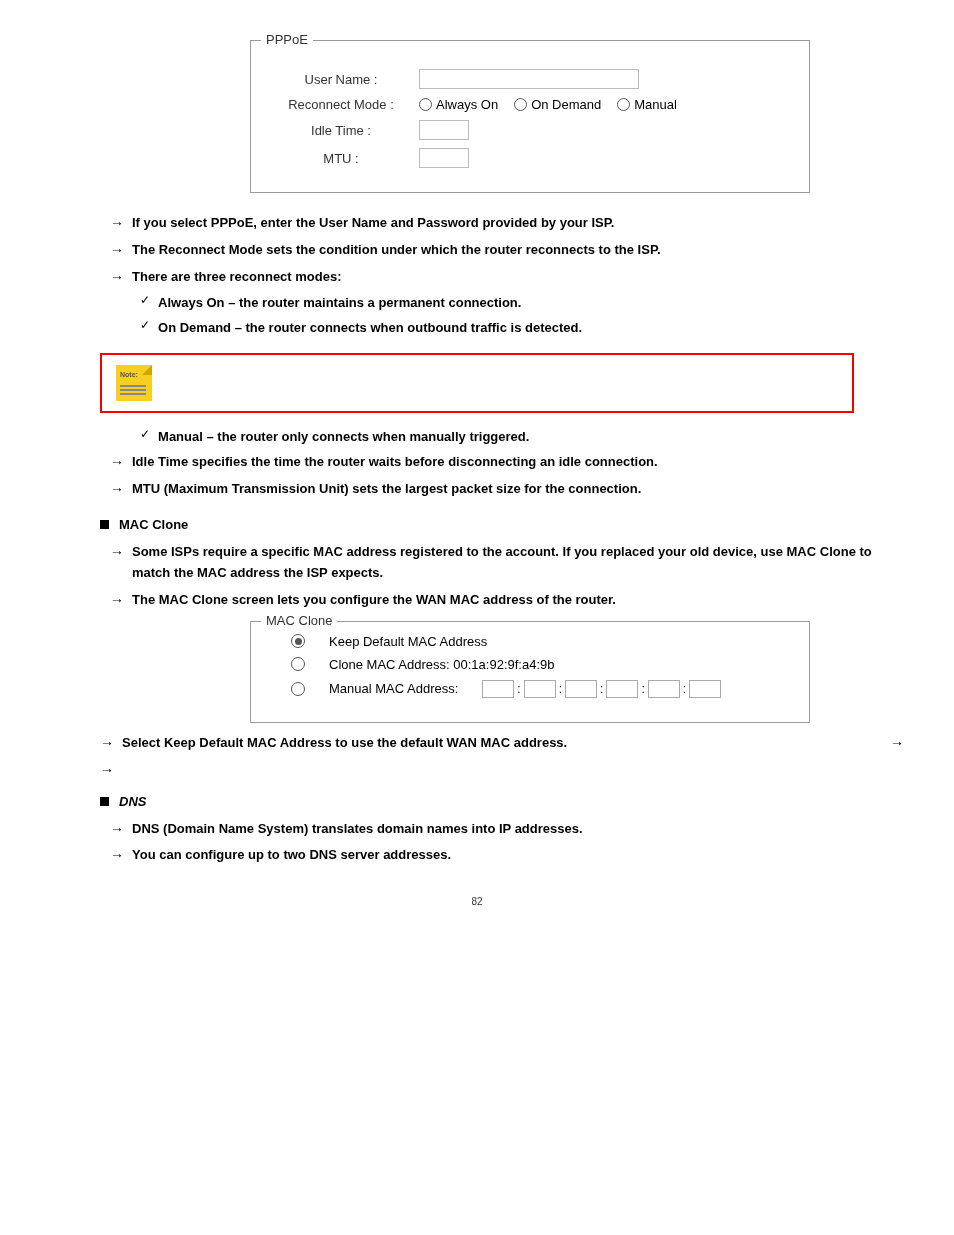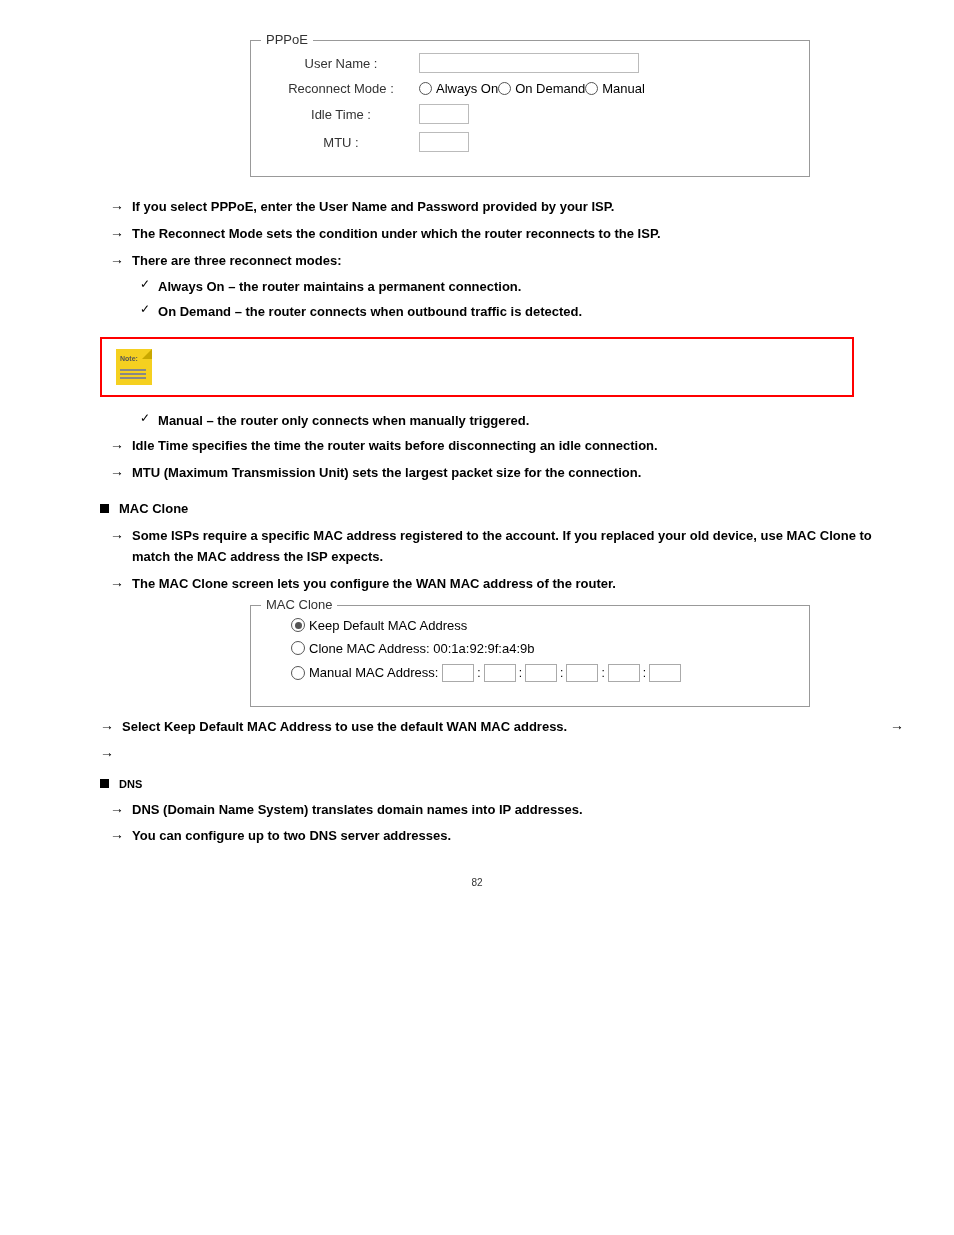--- a/index.html
+++ b/index.html
@@ -15,21 +15,21 @@
 
     .page-content {
       padding: 40px 50px;
     }
 
     
     .pppoe-box {
       border: 1px solid #999;
       margin: 0 auto 20px auto;
       width: 560px;
-      padding: 12px 20px 16px 20px;
+      padding: 28px 20px 16px 20px;
       position: relative;
       margin-left: 200px;
     }
     .pppoe-box .box-title {
       position: absolute;
       top: -9px;
       left: 10px;
       background: #fff;
       padding: 0 5px;
       font-size: 13px;
@@ -59,20 +59,21 @@
       border: 1px solid #bbb;
       height: 20px;
       width: 50px;
       font-size: 12px;
       background: #fff;
     }
 
     .radio-group {
       display: flex;
       align-items: center;
+      gap: 16px;
     }
     .radio-item {
       display: flex;
       align-items: center;
       gap: 4px;
       font-size: 13px;
     }
     .radio-circle {
       width: 13px;
       height: 13px;
@@ -147,21 +148,21 @@
       background: #fff;
       padding: 0 5px;
       font-size: 13px;
       color: #333;
     }
 
     .mac-radio-item {
       display: flex;
       align-items: center;
       margin-bottom: 8px;
-      gap: 4px;
+      gap: 24px;
       font-size: 13px;
     }
     .radio-outer {
       width: 14px;
       height: 14px;
       border: 1px solid #555;
       border-radius: 50%;
       display: flex;
       align-items: center;
       justify-content: center;
@@ -359,21 +360,21 @@
       <span style="font-size:14px;margin-left:8px;">→</span>
     </div>
 
     <div class="arrow-item">
       <span class="arrow-symbol">→</span>
     </div>
   </div>
 
   <div style="margin: 18px 0 6px 50px;display:flex;align-items:center;">
     <span style="width:9px;height:9px;background:#000;display:inline-block;margin-right:10px;"></span>
-    <span style="font-size:11px;font-weight:bold;">DNS</span>
+    <span style="font-size:13px;font-weight:bold;font-style:italic;">DNS</span>
   </div>
 
   <div class="bullet-section">
     <div class="arrow-item">
       <span class="arrow-symbol">→</span>
       <span class="text-block">DNS (Domain Name System) translates domain names into IP addresses.</span>
     </div>
     <div class="arrow-item">
       <span class="arrow-symbol">→</span>
       <span class="text-block">You can configure up to two DNS server addresses.</span>

